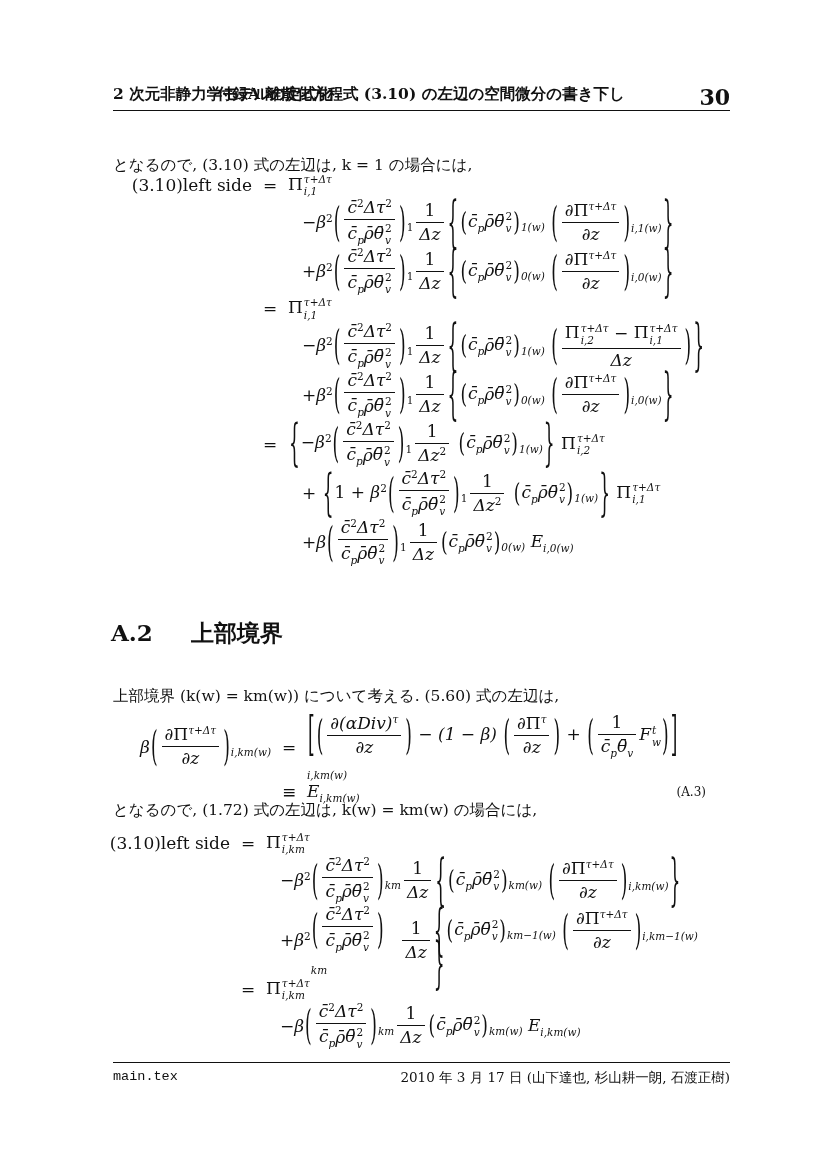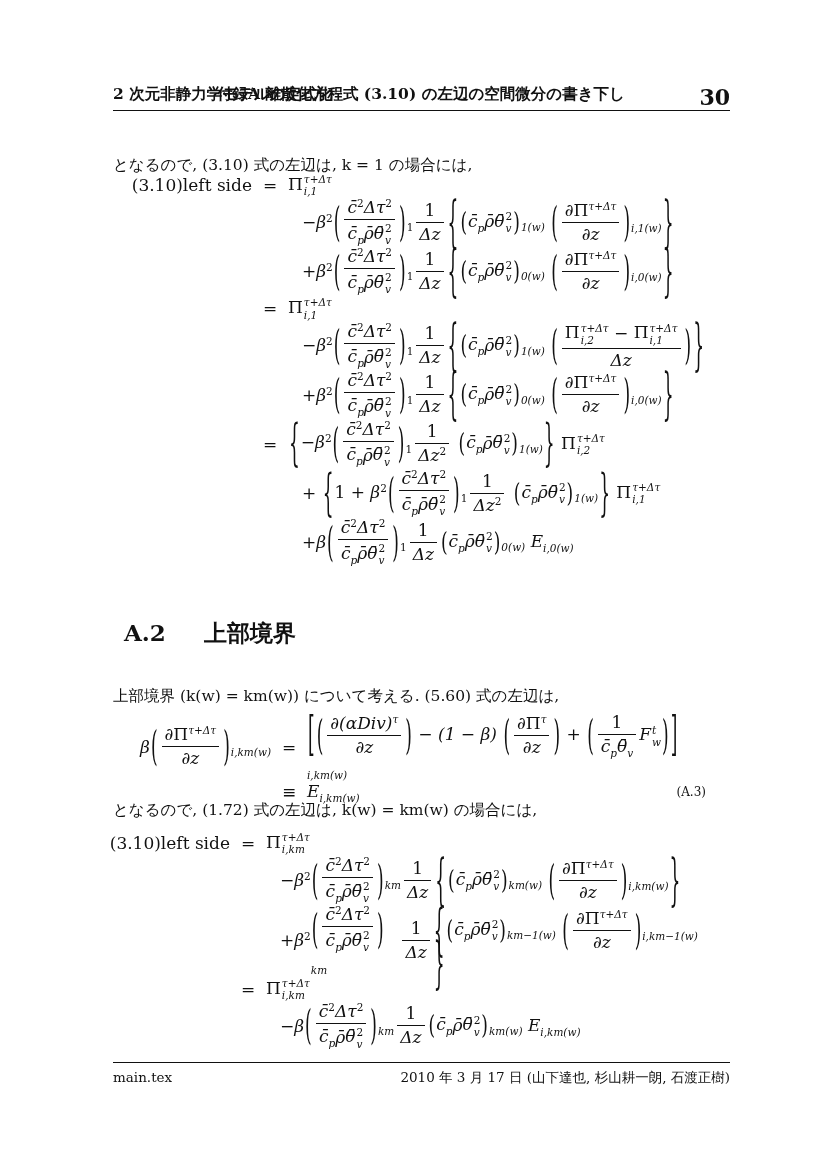--- a/index.html
+++ b/index.html
@@ -13,21 +13,21 @@
   .hdr .h1{position:absolute;left:0;top:0;}
   .hdr .h2{position:absolute;left:104px;top:0;}
   .hdr .pn{position:absolute;right:0;top:0;font-size:22px;}
   .hrule{position:absolute;top:110px;left:113px;width:617px;border-top:1.4px solid #111;}
 
   
   .body-par{position:absolute;left:113px;margin:0;font-size:15.5px;line-height:1.4;white-space:nowrap;}
   .p1{top:155px;}  .p2{top:686px;}  .p3{top:800px;}
 
   
-  .sec{position:absolute;top:618px;left:124px;margin:0;font-size:23px;font-weight:bold;}
+  .sec{position:absolute;top:618px;left:111px;margin:0;font-size:23px;font-weight:bold;}
   .secnum{font-family:"DejaVu Serif",serif;margin-right:30px;}
   .sectitle{font-family:"Liberation Sans","DejaVu Sans",sans-serif;}
 
   
   .eqn{position:absolute;font-size:17px;line-height:1.2;}
   #eq1{top:172px;left:142px;width:564px;}
   #eqA3{top:712px;left:121px;width:585px;}
   #eq3{top:830px;left:120px;width:586px;}
   .eqrow{display:flex;align-items:center;margin:1px 0;width:100%;}
   .eqrow .lhs{flex:none;width:var(--lhsw,110px);display:flex;justify-content:flex-end;align-items:center;}
@@ -47,21 +47,21 @@
   sub,sup{font-size:10.5px;font-style:italic;line-height:1;}
   sup{vertical-align:0.55em;}
   sub{vertical-align:-0.45em;}
   .stk{display:inline-flex;flex-direction:column;vertical-align:middle;font-size:10.5px;
        line-height:1.15;text-align:left;margin-left:1px;font-style:italic;}
   .digit{font-style:normal;}
 
   
   .frule{position:absolute;top:1062px;left:113px;width:617px;border-top:1px solid #111;}
   .ftr{position:absolute;top:1069px;left:113px;width:617px;font-size:13.5px;display:flex;}
-  .ftr .fl{flex:none;}
+  .ftr .fl{flex:none;font-family:Liberation Mono, monospace;}
   .ftr .fr{margin-left:auto;}
 </style>
 </head>
 <body>
 
 <div class="page">
 
   <div class="hdr">
     <span class="h1">2 次元非静力学モデルの定式化</span>
     <span class="h2">付録A 離散化方程式 (3.10) の左辺の空間微分の書き下し</span>

